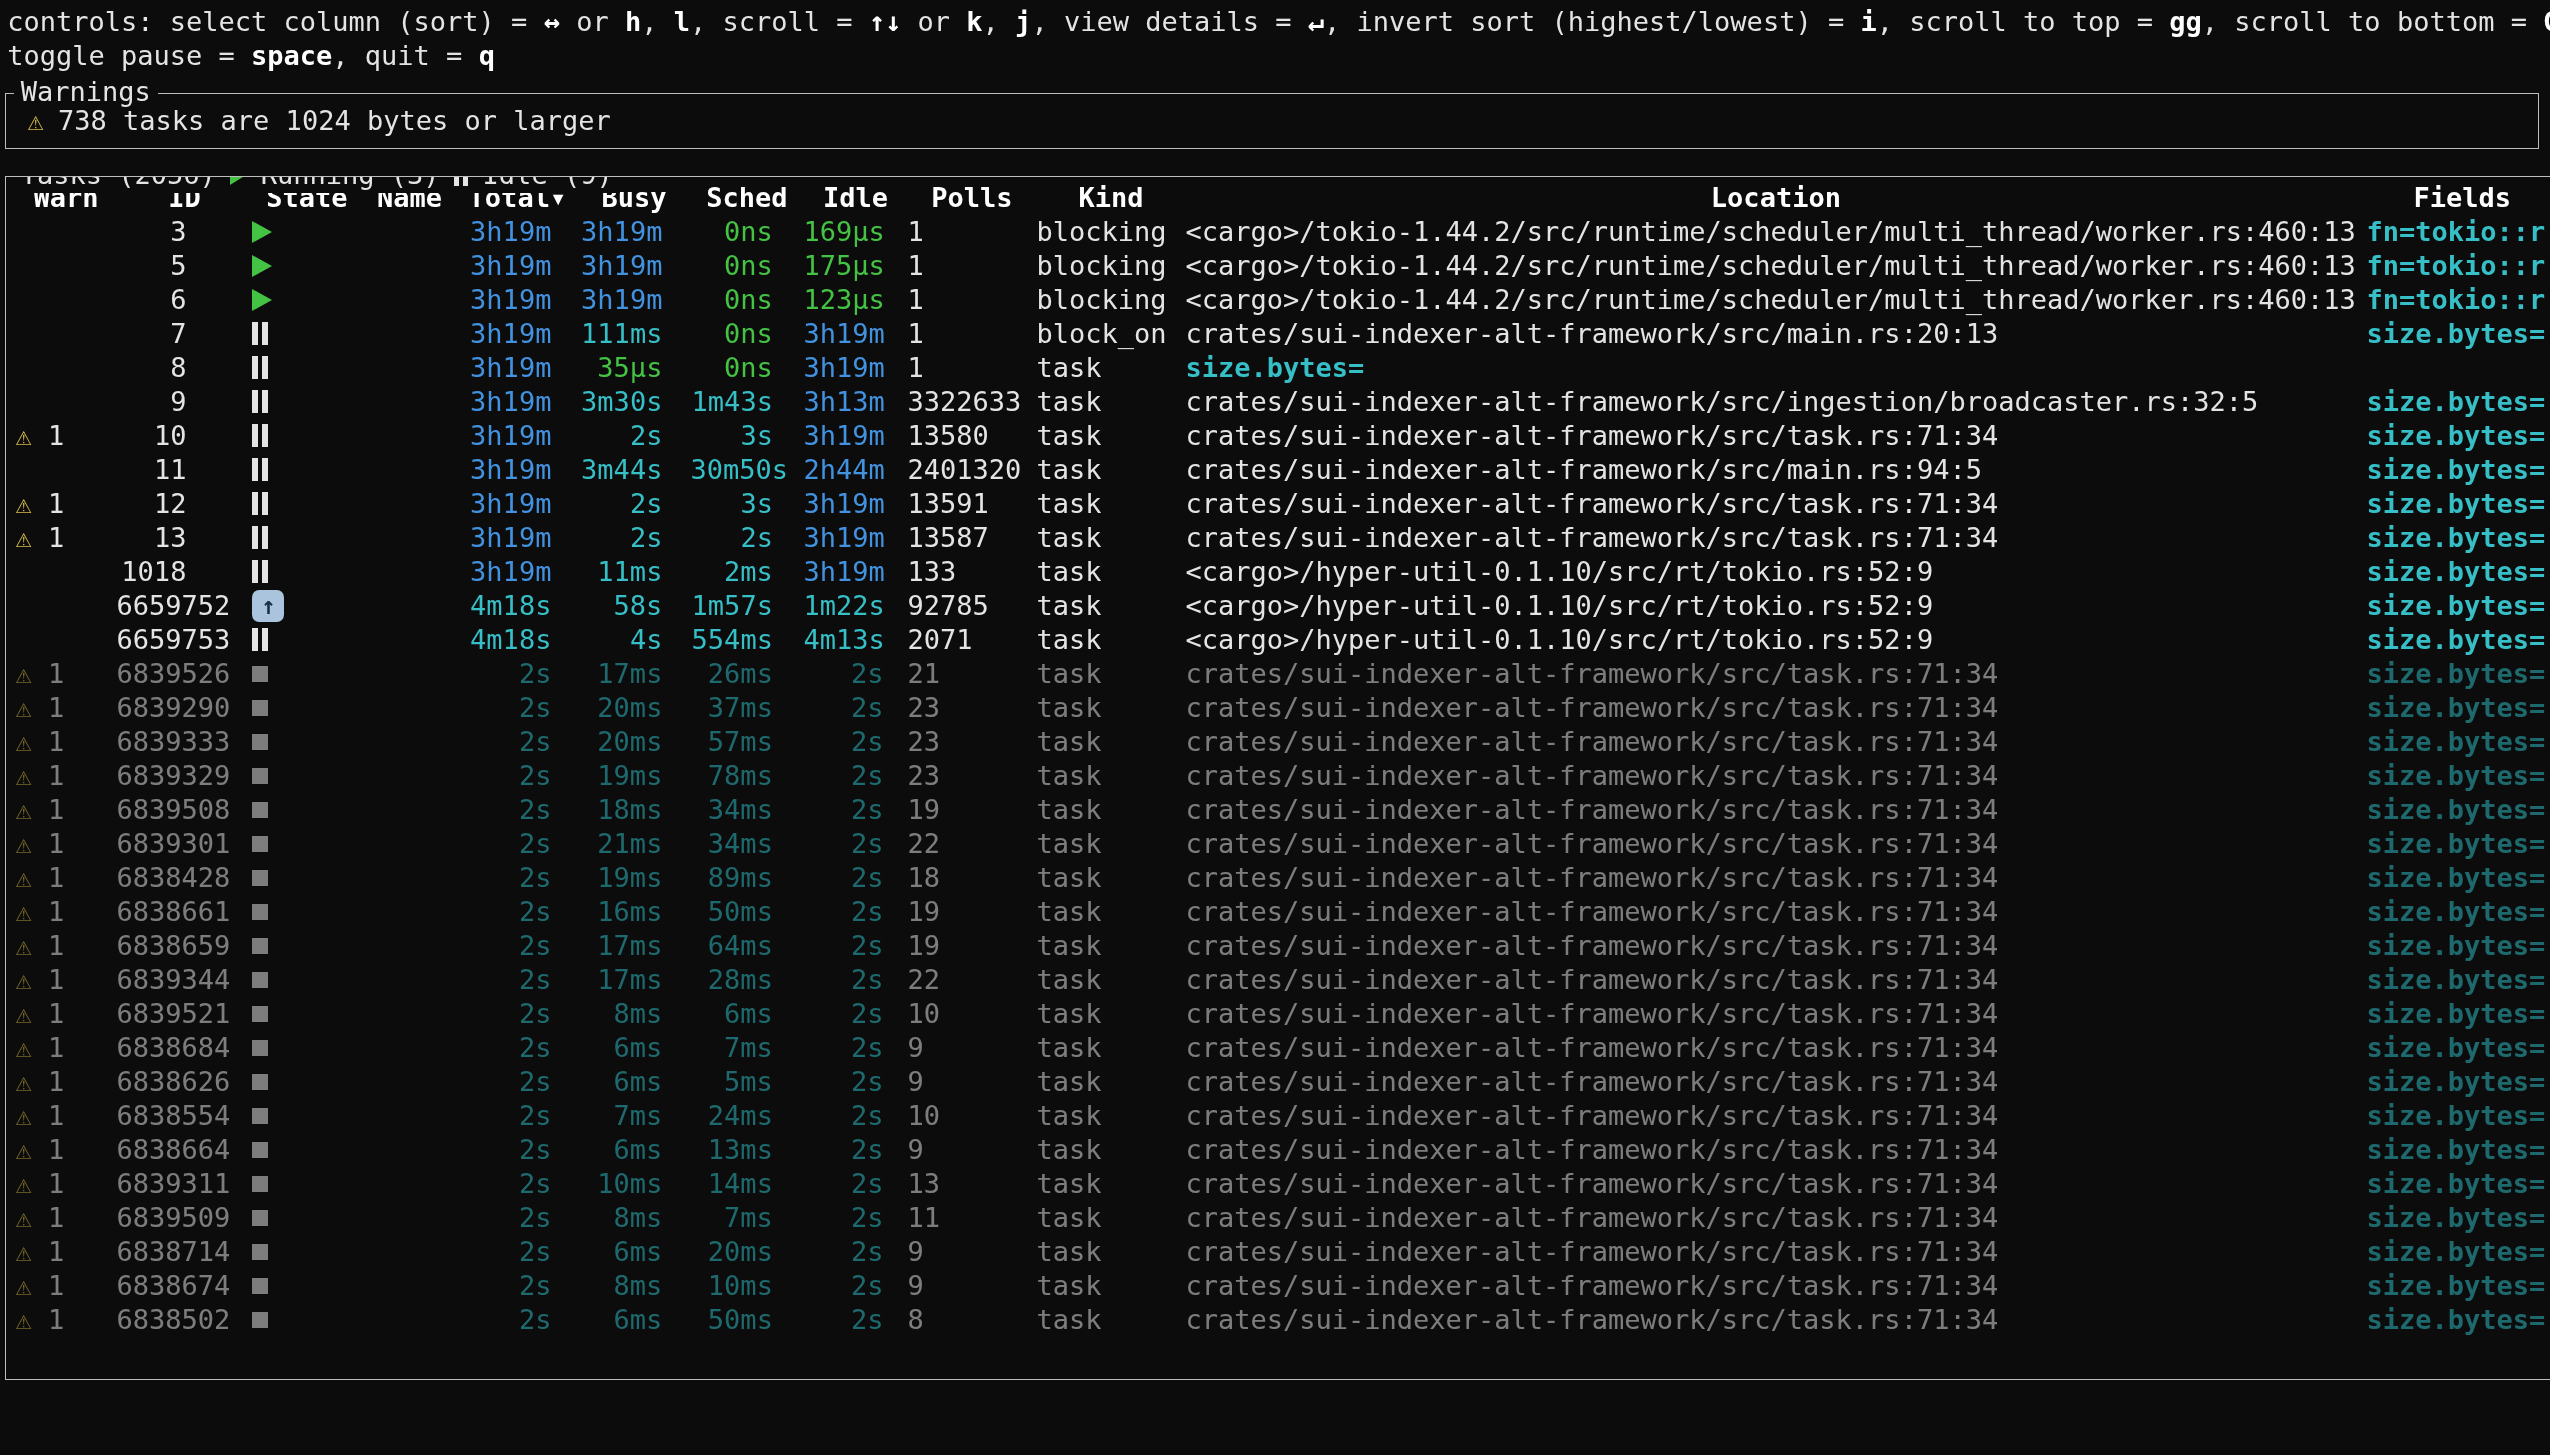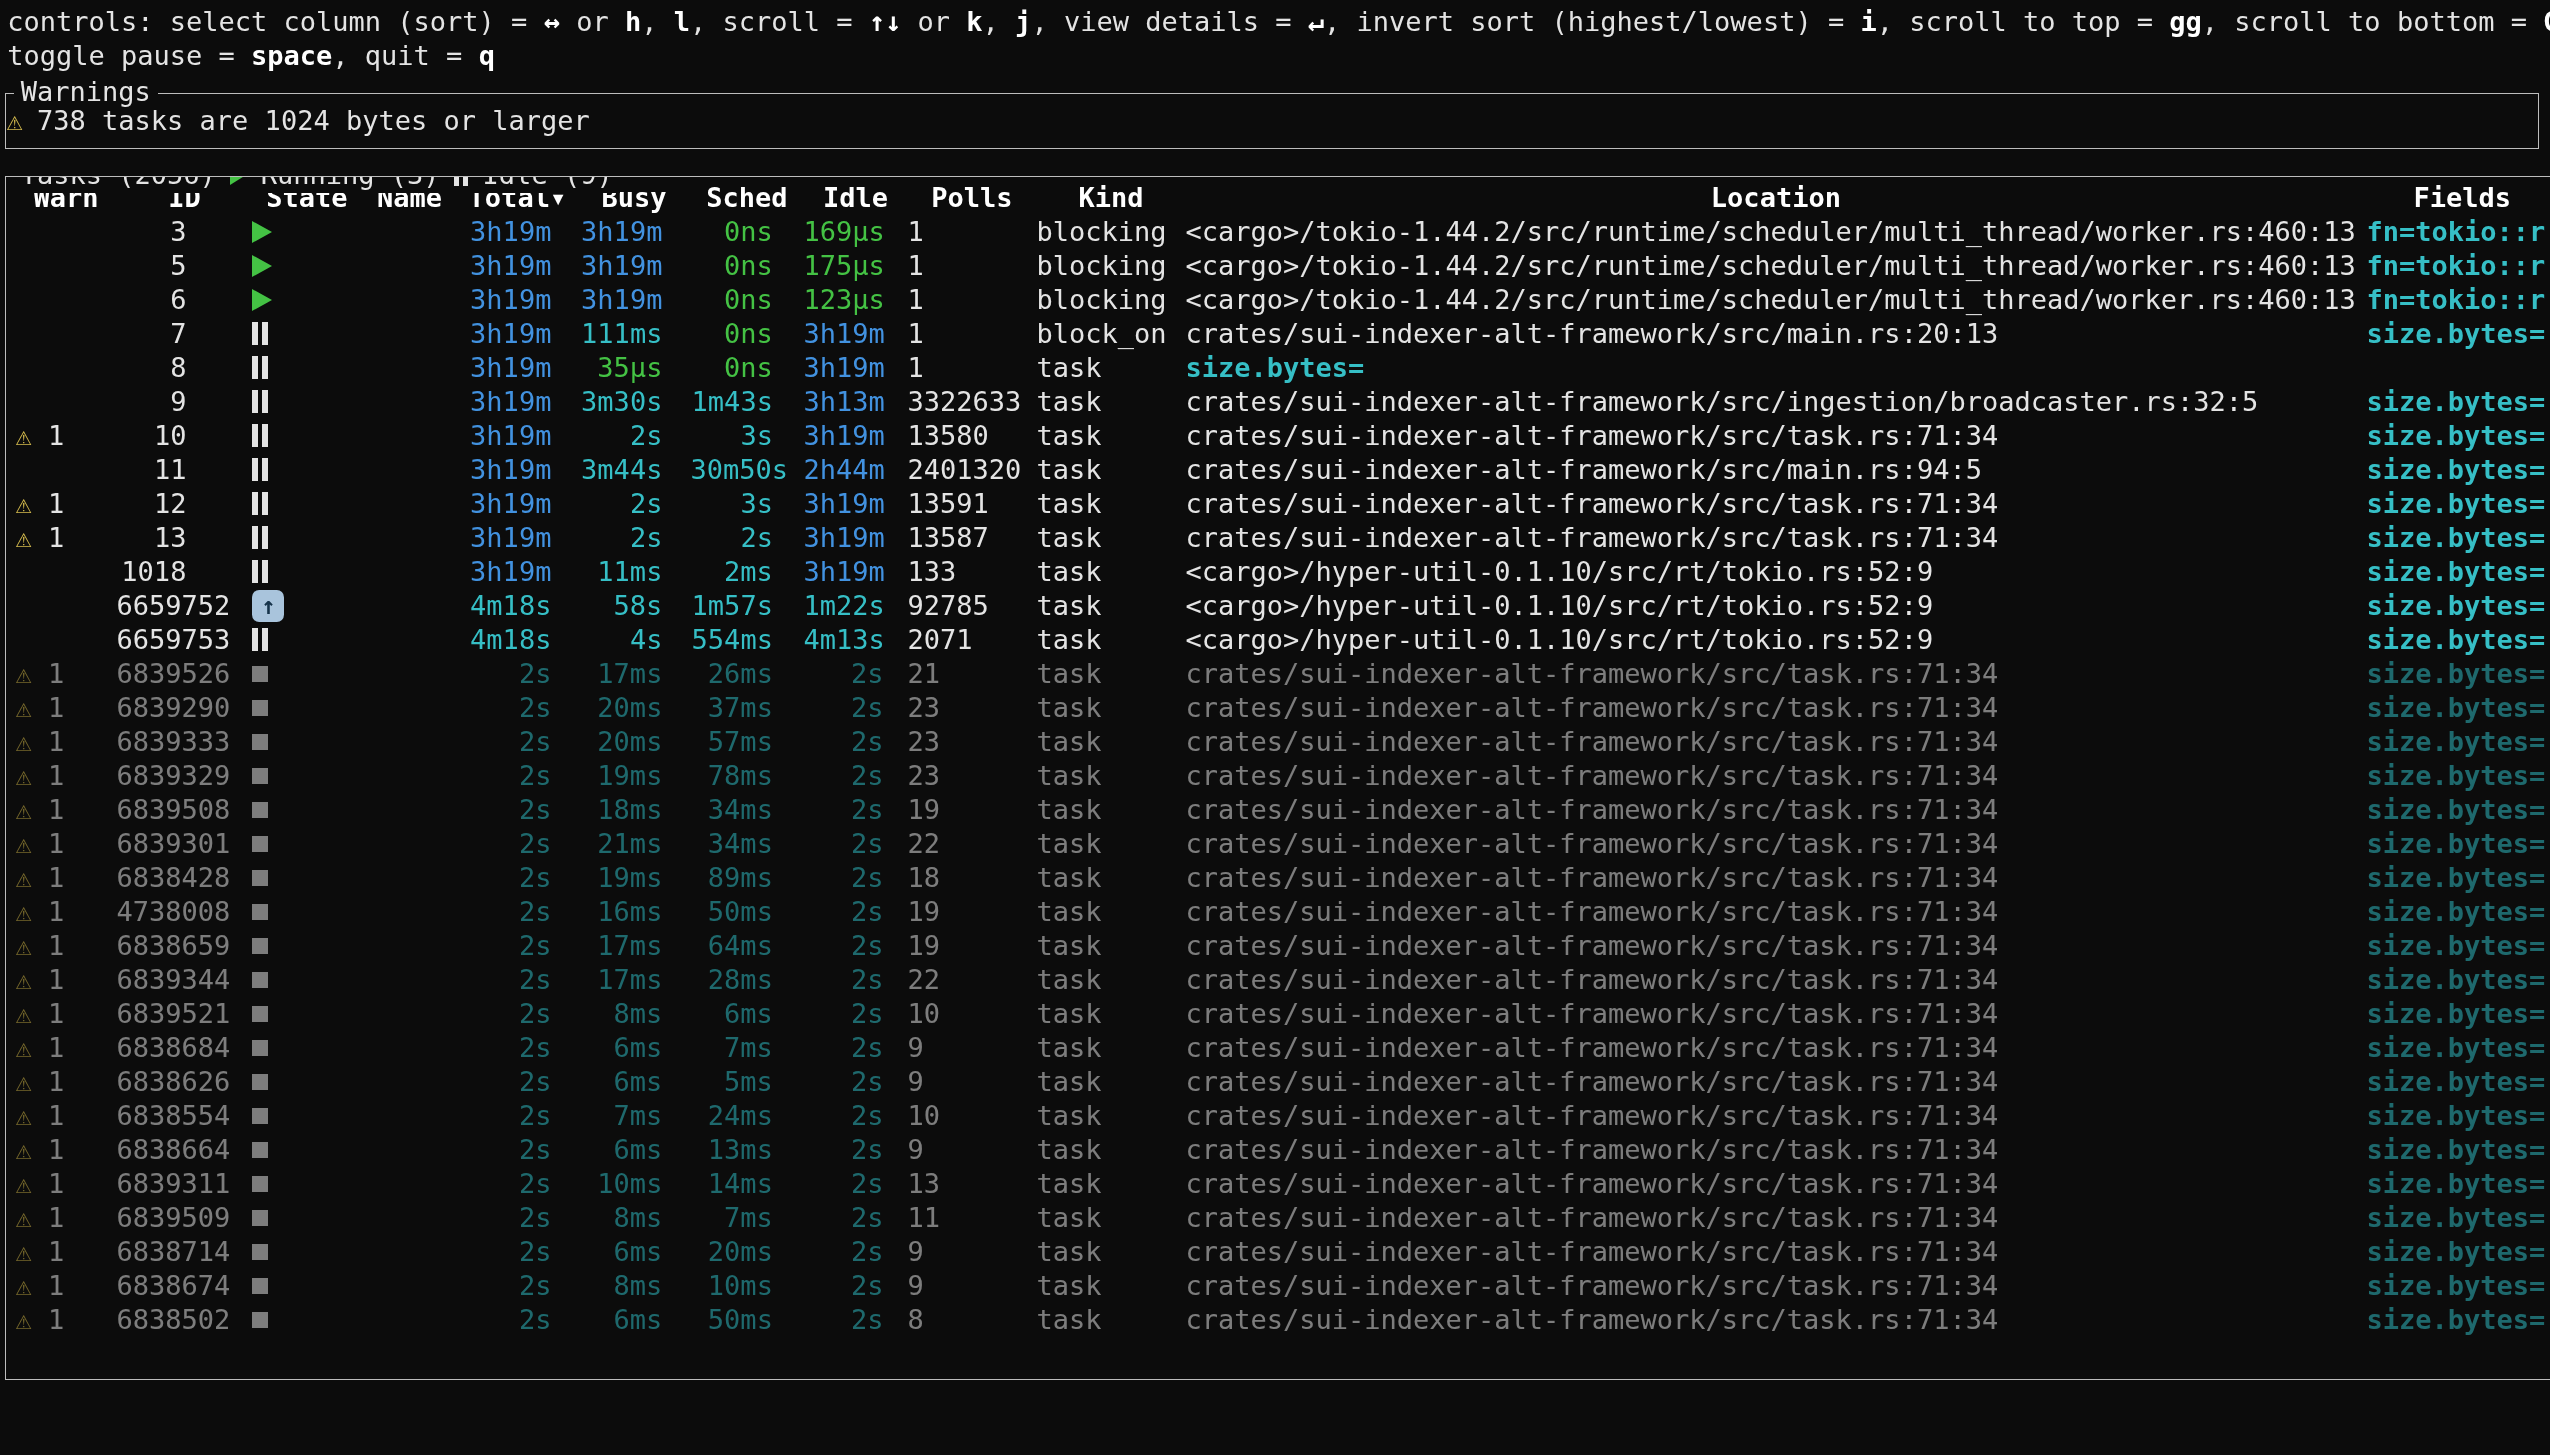--- a/index.html
+++ b/index.html
@@ -26,21 +26,21 @@
   .hline{height:34px;white-space:pre;overflow:hidden}
   .seg-b{font-weight:bold;color:#ffffff}
   .seg-green{color:var(--green);font-weight:bold}
   
   .box{position:relative;border:1.8px solid var(--border);background:var(--bg)}
   .box-title{
     position:absolute;top:-20px;left:7.2px;height:36px;
     background:var(--bg);padding:0 7.2px;
     display:flex;align-items:center;gap:14.4px;white-space:pre;
   }
-  .wbox{margin:20px 10.8px 0 5.4px;padding:10px 0}
+  .wbox{margin:20px 10.8px 0 5.4px;padding:10px 21px}
   .wline{display:flex;gap:14.4px;height:34px;align-items:center;white-space:pre}
   .warn-ic{color:var(--yellow)}
   .tbox{margin:27px -9px 0 5.4px;height:1204px;padding:3.6px 0 0 9px;overflow:hidden}
   
   .grid-row{
     display:grid;
     grid-template-columns:101px 136px 109px 96px 120px 113px 113px 104px 129px 149px 1181px minmax(0,1fr);
     align-items:center;height:34px;
   }
   .c{white-space:pre;overflow:hidden;min-width:0}
@@ -384,21 +384,21 @@
         <span class="c num c-busy dur-c">19ms</span>
         <span class="c num c-sched dur-c">89ms</span>
         <span class="c num c-idle dur-c">2s</span>
         <span class="c">18</span>
         <span class="c">task</span>
         <span class="c">crates/sui-indexer-alt-framework/src/task.rs:71:34</span>
         <span class="c c-fields">size.bytes=</span>
       </div>
       <div class="grid-row trow dim">
         <span class="c"><span class="warn-ic">⚠</span><span> 1</span></span>
-        <span class="c num c-id">4738008</span>
+        <span class="c num c-id">6838661</span>
         <span class="c c-state"><span class="ic-stop"></span></span>
         <span class="c"></span>
         <span class="c num c-total dur-c">2s</span>
         <span class="c num c-busy dur-c">16ms</span>
         <span class="c num c-sched dur-c">50ms</span>
         <span class="c num c-idle dur-c">2s</span>
         <span class="c">19</span>
         <span class="c">task</span>
         <span class="c">crates/sui-indexer-alt-framework/src/task.rs:71:34</span>
         <span class="c c-fields">size.bytes=</span>

